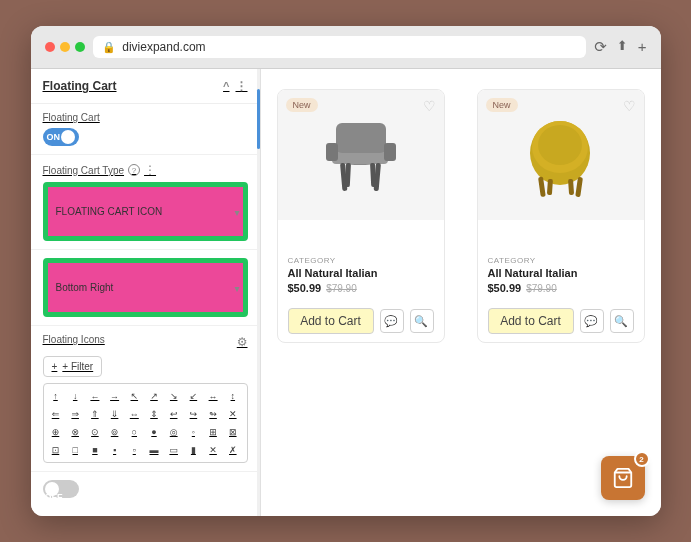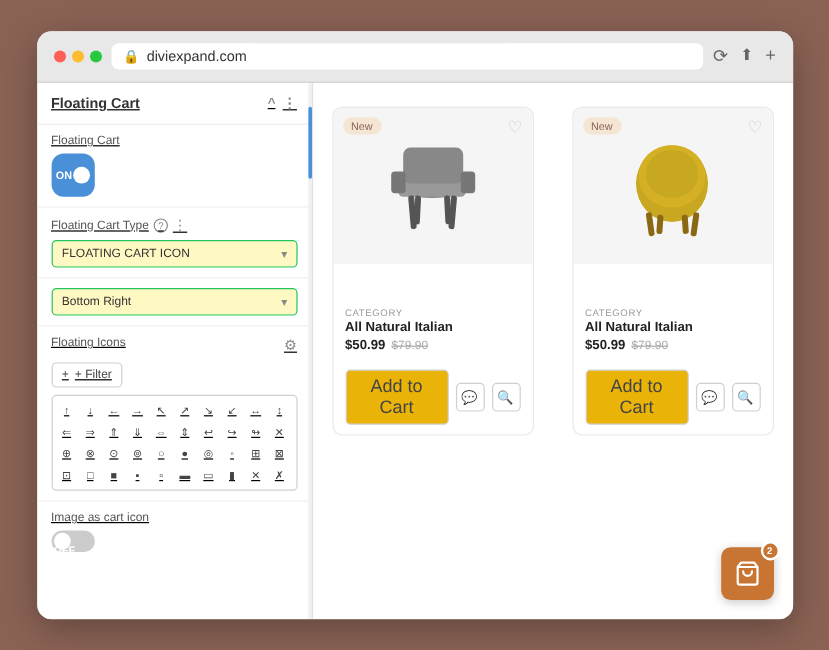--- a/index.html
+++ b/index.html
@@ -120,21 +120,21 @@
     .toggle-row {
       display: flex;
       align-items: center;
       gap: 8px;
     }
 
     .toggle-switch {
       background: #4a90d9;
       border-radius: 10px;
       width: 36px;
-      height: 36px;
+      height: 18px;
       display: flex;
       align-items: center;
       padding: 2px;
       cursor: pointer;
       position: relative;
     }
 
     .toggle-knob {
       width: 14px;
       height: 14px;
@@ -191,24 +191,24 @@
       right: 8px;
       top: 50%;
       transform: translateY(-50%);
       color: #888;
       font-size: 10px;
       pointer-events: none;
     }
 
     .select-wrapper select {
       width: 100%;
-      padding: 5px 8px;
-      border: 1px solid #22c55e;
+      padding: 19px 8px;
+      border: 5px solid #22c55e;
       border-radius: 4px;
-      background: #fef9c3;
+      background: #ec4899;
       font-size: 10px;
       color: #333;
       appearance: none;
       cursor: pointer;
     }
 
     .floating-icon-section {
       padding: 8px 12px;
     }
 
@@ -399,24 +399,24 @@
     .card-actions {
       display: flex;
       align-items: center;
       gap: 6px;
       padding: 0 10px 8px;
     }
 
     .add-cart-btn {
       flex: 1;
       padding: 5px 8px;
-      background: #eab308;
+      background: #fef9c3;
       border: 1px solid #d0d0d0;
       border-radius: 4px;
-      font-size: 15px;
+      font-size: 12px;
       color: #444;
       cursor: pointer;
       text-align: center;
     }
 
     .action-icon-btn {
       width: 24px;
       height: 24px;
       border: 1px solid #d0d0d0;
       border-radius: 4px;
@@ -610,21 +610,20 @@
           <span class="icon-cell">▫</span>
           <span class="icon-cell">▬</span>
           <span class="icon-cell">▭</span>
           <span class="icon-cell">▮</span>
           <span class="icon-cell">✕</span>
           <span class="icon-cell">✗</span>
         </div>
       </div>
 
       <div class="image-cart-section">
-        <div class="section-label">Image as cart icon</div>
         <div class="toggle-off">
           <div class="toggle-knob"></div>
           <span class="toggle-off-label">OFF</span>
         </div>
       </div>
 
       <div class="panel-scrollbar">
         <div class="panel-scrollbar-thumb"></div>
       </div>
     </div>

